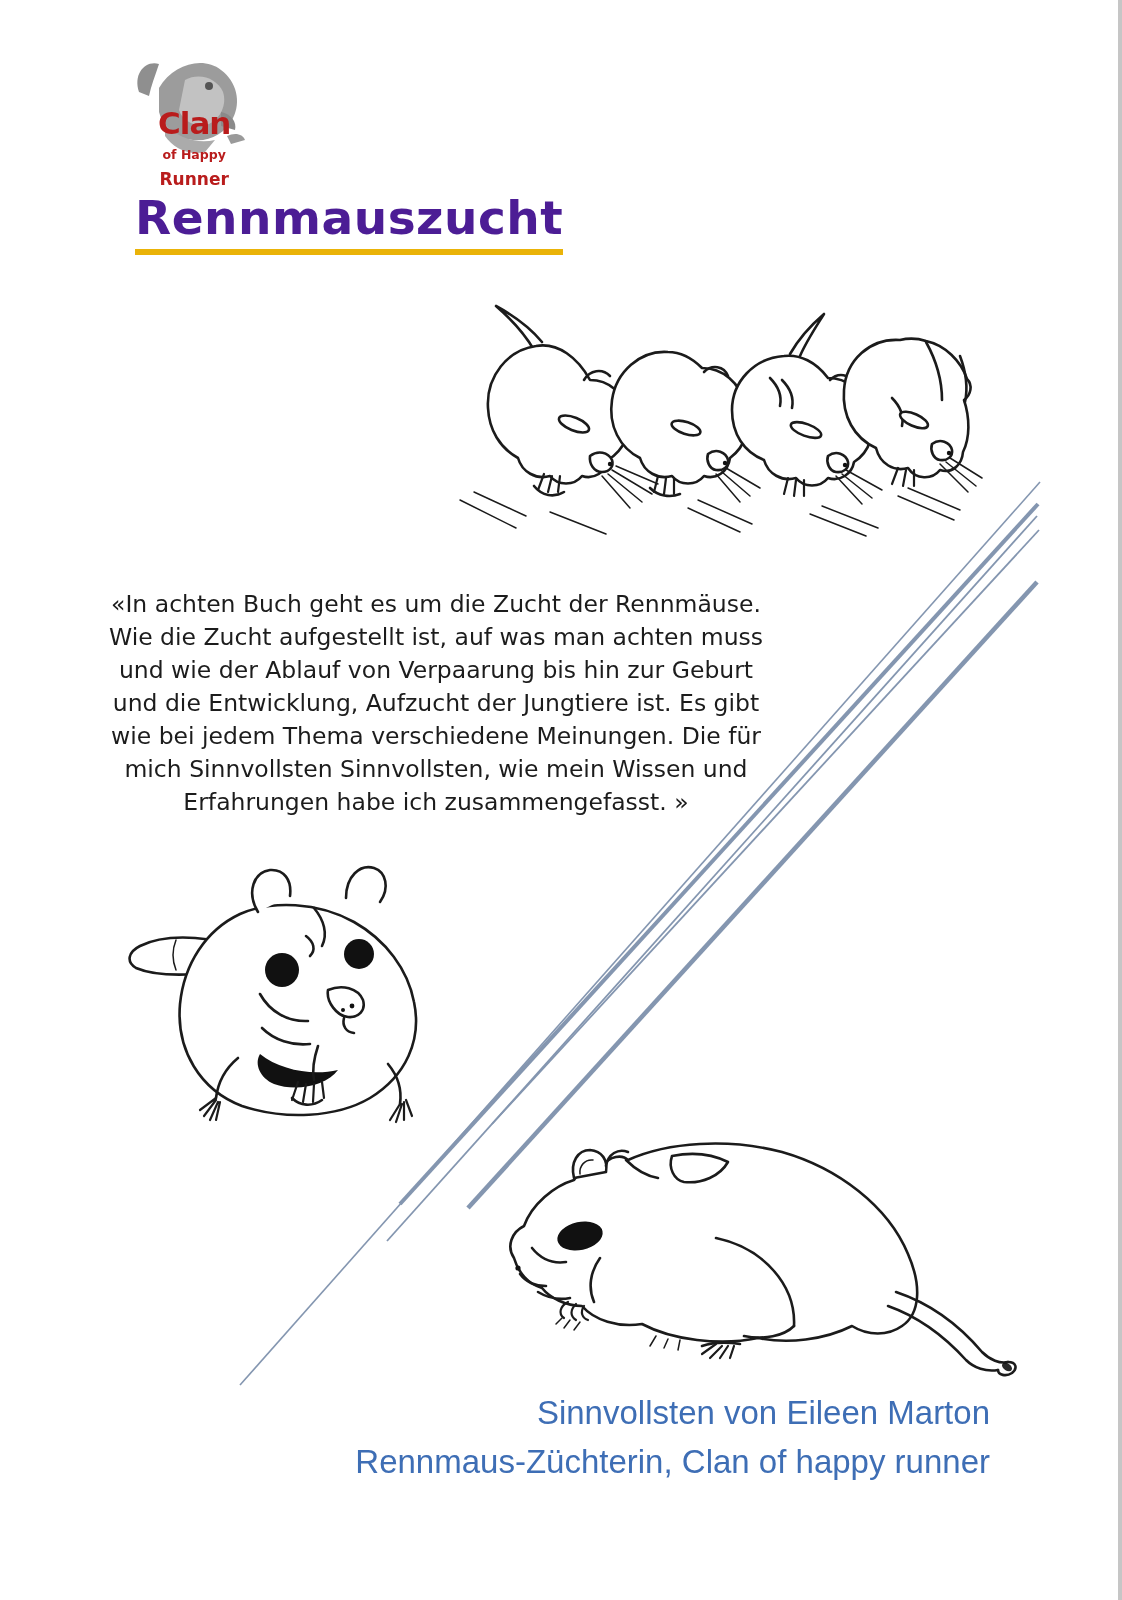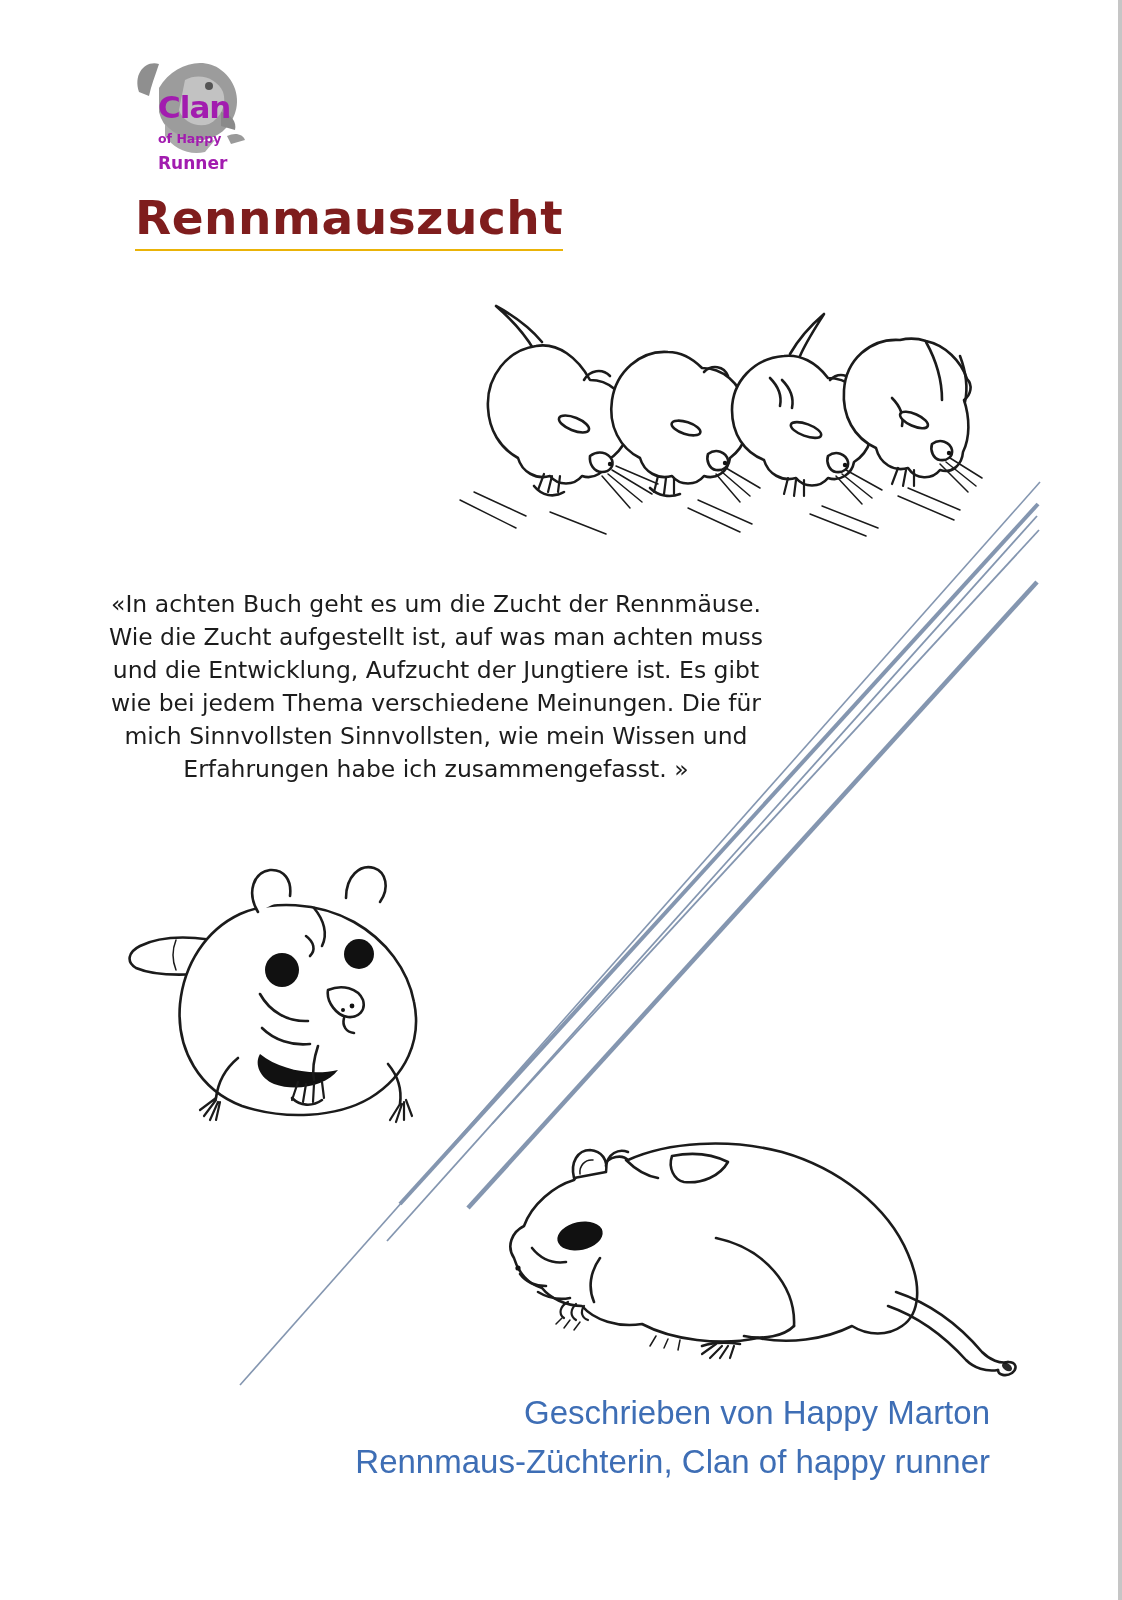--- a/index.html
+++ b/index.html
@@ -6,29 +6,29 @@
   body{
     width:1122px;height:1600px;position:relative;overflow:hidden;
     font-family:"DejaVu Sans", sans-serif;color:#1a1a1a;
   }
   .page-edge{
     position:absolute;right:0;top:0;width:4px;height:1600px;background:#c6c6c6;
   }
   
   .logo{position:absolute;left:125px;top:40px;width:124px;height:150px;}
   .logo svg{position:absolute;left:0;top:0;}
-  .logo-text{position:absolute;left:33px;top:52px;line-height:1;color:#a21caf;font-weight:bold;}
+  .logo-text{position:absolute;left:33px;top:68px;line-height:1;color:#b91c1c;font-weight:bold;text-align:center;}
   .logo-clan{font-size:31px;letter-spacing:-1px;}
   .logo-of{font-size:12.5px;margin-top:10px;letter-spacing:0px;}
   .logo-runner{font-size:17px;margin-top:9px;letter-spacing:0px;}
   
   .title{
     position:absolute;left:135px;top:190px;
-    font-size:47px;font-weight:bold;color:#7f1d1d;
-    padding-bottom:4px;border-bottom:2px solid #eab308;letter-spacing:0.5px;
+    font-size:47px;font-weight:bold;color:#4c1d95;
+    padding-bottom:4px;border-bottom:6px solid #eab308;letter-spacing:0.5px;
   }
   
   .quote{
     position:absolute;left:0px;top:588px;width:872px;
     text-align:center;font-size:23.5px;color:#1c1c1c;
   }
   .quote div{white-space:nowrap;line-height:33px;}
   
   .credits{
     position:absolute;right:132px;top:1388px;text-align:right;
@@ -118,20 +118,21 @@
     <path class="fw" d="M502,158 C510,152 520,156 522,164 C523,170 518,175 510,174 C503,173 500,164 502,158 Z"></path>
     <circle class="fb" cx="519" cy="167" r="2.2"></circle>
     <path class="thin" d="M520,172 L552,192 M516,176 L546,200 M510,178 L538,206"></path>
     <path class="mid" d="M468,182 L462,198 M476,184 L473,200 M484,184 L484,200"></path>
   </g>
 </svg>
 
 <div class="quote">
   <div>«In achten Buch geht es um die Zucht der Rennmäuse.</div>
   <div>Wie die Zucht aufgestellt ist, auf was man achten muss</div>
+  <div>und wie der Ablauf von Verpaarung bis hin zur Geburt</div>
   <div>und die Entwicklung, Aufzucht der Jungtiere ist. Es gibt</div>
   <div>wie bei jedem Thema verschiedene Meinungen. Die für</div>
   <div>mich Sinnvollsten Sinnvollsten, wie mein Wissen und</div>
   <div>Erfahrungen habe ich zusammengefasst. »</div>
 </div>
 
 <svg class="art" style="left:112px;top:858px;" width="348" height="305" viewBox="0 0 348 305">
   <g class="ln">
 
     <path d="M146,96 C108,78 56,74 28,88 C16,94 14,104 24,110 C52,122 108,116 150,106"></path>
@@ -199,15 +200,15 @@
     <path class="thin" d="M180,240 L174,250 M192,243 L188,252 M204,244 L202,254"></path>
 
     <path d="M420,196 C456,208 484,230 506,256 C514,264 524,268 532,266"></path>
     <path d="M412,210 C446,222 470,242 490,264 C498,272 510,276 522,274"></path>
     <path d="M532,266 C540,266 542,272 536,277 C530,281 522,279 522,274"></path>
     <ellipse class="fb" cx="531" cy="271" rx="5.5" ry="3.5" transform="rotate(32 531 271)" opacity="0.9"></ellipse>
   </g>
 </svg>
 
 <div class="credits">
-  <div>Geschrieben von Happy Marton</div>
+  <div>Sinnvollsten von Eileen Marton</div>
   <div>Rennmaus-Züchterin, Clan of happy runner</div>
 </div>
 
 </body></html>

